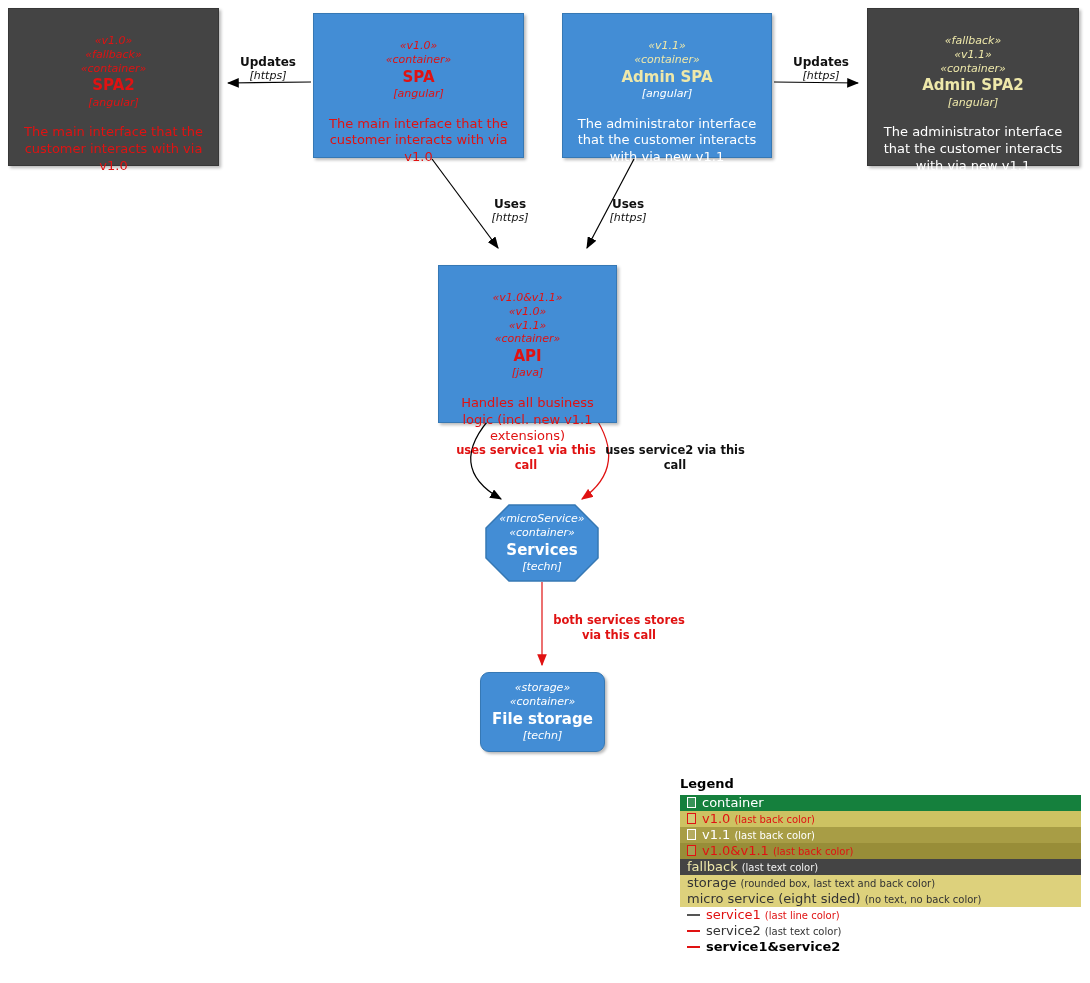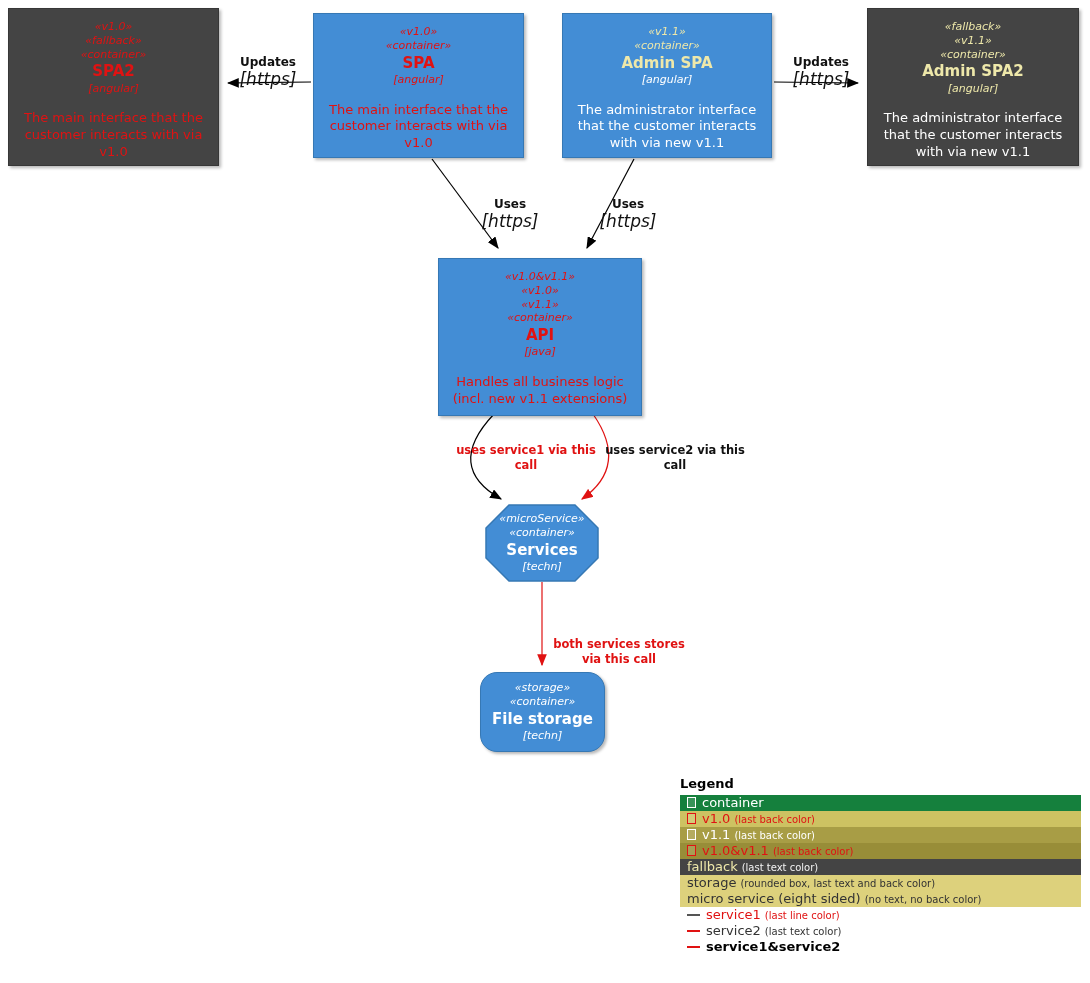--- a/index.html
+++ b/index.html
@@ -4,47 +4,47 @@
 <style>
   html,body { margin:0; padding:0; background:#ffffff; }
   #canvas {
     position:relative; width:1090px; height:983px;
     font-family:"DejaVu Sans","Liberation Sans",sans-serif;
     overflow:hidden; background:#ffffff;
   }
   svg.overlay { position:absolute; left:0; top:0; pointer-events:none; }
 
   .node {
-    position:absolute; text-align:center; box-sizing:border-box; padding-top:11px;
+    position:absolute; text-align:center; box-sizing:border-box; padding-top:25px;
   }
   .blue  { background:#438dd5; border:1px solid #3678b4; box-shadow:2px 2px 3px rgba(0,0,0,.28); }
   .dark  { background:#444444; border:1px solid #373737; box-shadow:2px 2px 3px rgba(0,0,0,.28); }
 
   .stereo { font-size:11px; font-style:italic; line-height:1.25; }
   .title  { font-size:15px; font-weight:bold; line-height:1.35; }
   .tech   { font-size:11px; font-style:italic; line-height:1.25; }
   .desc   { font-size:13px; line-height:1.28; margin-top:15px; padding:0 8px; }
 
   .t-red   { color:#e01212; }
   .t-khaki { color:#eee8aa; }
   .t-white { color:#ffffff; }
 
   
   .octwrap { position:absolute; }
   .octwrap .octtext {
     position:absolute; left:0; top:0; width:100%; height:100%;
     display:flex; flex-direction:column; justify-content:center; text-align:center;
   }
   
-  .rounded { border-radius:17px; display:flex; flex-direction:column; justify-content:center; padding-top:0; }
+  .rounded { border-radius:9px; display:flex; flex-direction:column; justify-content:center; padding-top:0; }
 
   
   .elabel { position:absolute; text-align:center; color:#111; }
   .elabel .l1 { font-weight:bold; font-size:12px; line-height:1.2; }
-  .elabel .l2 { font-style:italic; font-size:17px; line-height:1.25; }
+  .elabel .l2 { font-style:italic; font-size:11px; line-height:1.25; }
   .msg { position:absolute; font-weight:bold; font-size:11.5px; text-align:center; line-height:1.3; }
   .msg-red   { color:#e01212;margin-left:6px; }
   .msg-black { color:#111111; }
 
   
   .legend { position:absolute; left:680px; top:776px; width:401px; }
   .legend-title { font-weight:bold; font-size:13px; color:#000; margin-bottom:4px; }
   .lrow { height:16px; line-height:16px; padding-left:7px; font-size:13px; white-space:nowrap; }
   .llabel { }
   .lnote { font-size:10px; margin-left:4px; }
@@ -121,21 +121,21 @@
 
   <div class="node dark" style="left:867px;top:8px;width:212px;height:158px;">
     <div class="stereo t-khaki">«fallback»</div>
     <div class="stereo t-khaki">«v1.1»</div>
     <div class="stereo t-khaki">«container»</div>
     <div class="title t-khaki">Admin SPA2</div>
     <div class="tech t-khaki">[angular]</div>
     <div class="desc t-white">The administrator interface that the customer interacts with via new v1.1</div>
   </div>
 
-  <div class="node blue" style="left:438px;top:258px;width:204px;height:158px;">
+  <div class="node blue" style="left:438px;top:265px;width:179px;height:158px;">
     <div class="stereo t-red">«v1.0&amp;v1.1»</div>
     <div class="stereo t-red">«v1.0»</div>
     <div class="stereo t-red">«v1.1»</div>
     <div class="stereo t-red">«container»</div>
     <div class="title t-red">API</div>
     <div class="tech t-red">[java]</div>
     <div class="desc t-red">Handles all business logic (incl. new v1.1 extensions)</div>
   </div>
 
   <div class="octwrap" style="left:485px;top:504px;width:114px;height:78px;">
@@ -168,21 +168,21 @@
   <div class="elabel" style="left:475px;top:197px;width:70px;">
     <div class="l1">Uses</div>
     <div class="l2">[https]</div>
   </div>
   <div class="elabel" style="left:593px;top:197px;width:70px;">
     <div class="l1">Uses</div>
     <div class="l2">[https]</div>
   </div>
   <div class="msg msg-red" style="left:445px;top:443px;width:150px;">uses service1 via this call</div>
   <div class="msg msg-black" style="left:600px;top:443px;width:150px;">uses service2 via this call</div>
-  <div class="msg msg-red" style="left:538px;top:637px;width:150px;">both services stores via this call</div>
+  <div class="msg msg-red" style="left:538px;top:613px;width:150px;">both services stores via this call</div>
 
   <div class="legend">
     <div class="legend-title">Legend</div>
 
     <div class="lrow lr1">
       <span class="glyph"></span><span class="llabel">container</span><span class="lnote"></span>
     </div>
     <div class="lrow lr2">
       <span class="glyph"></span><span class="llabel">v1.0</span><span class="lnote">(last back color)</span>
     </div>

